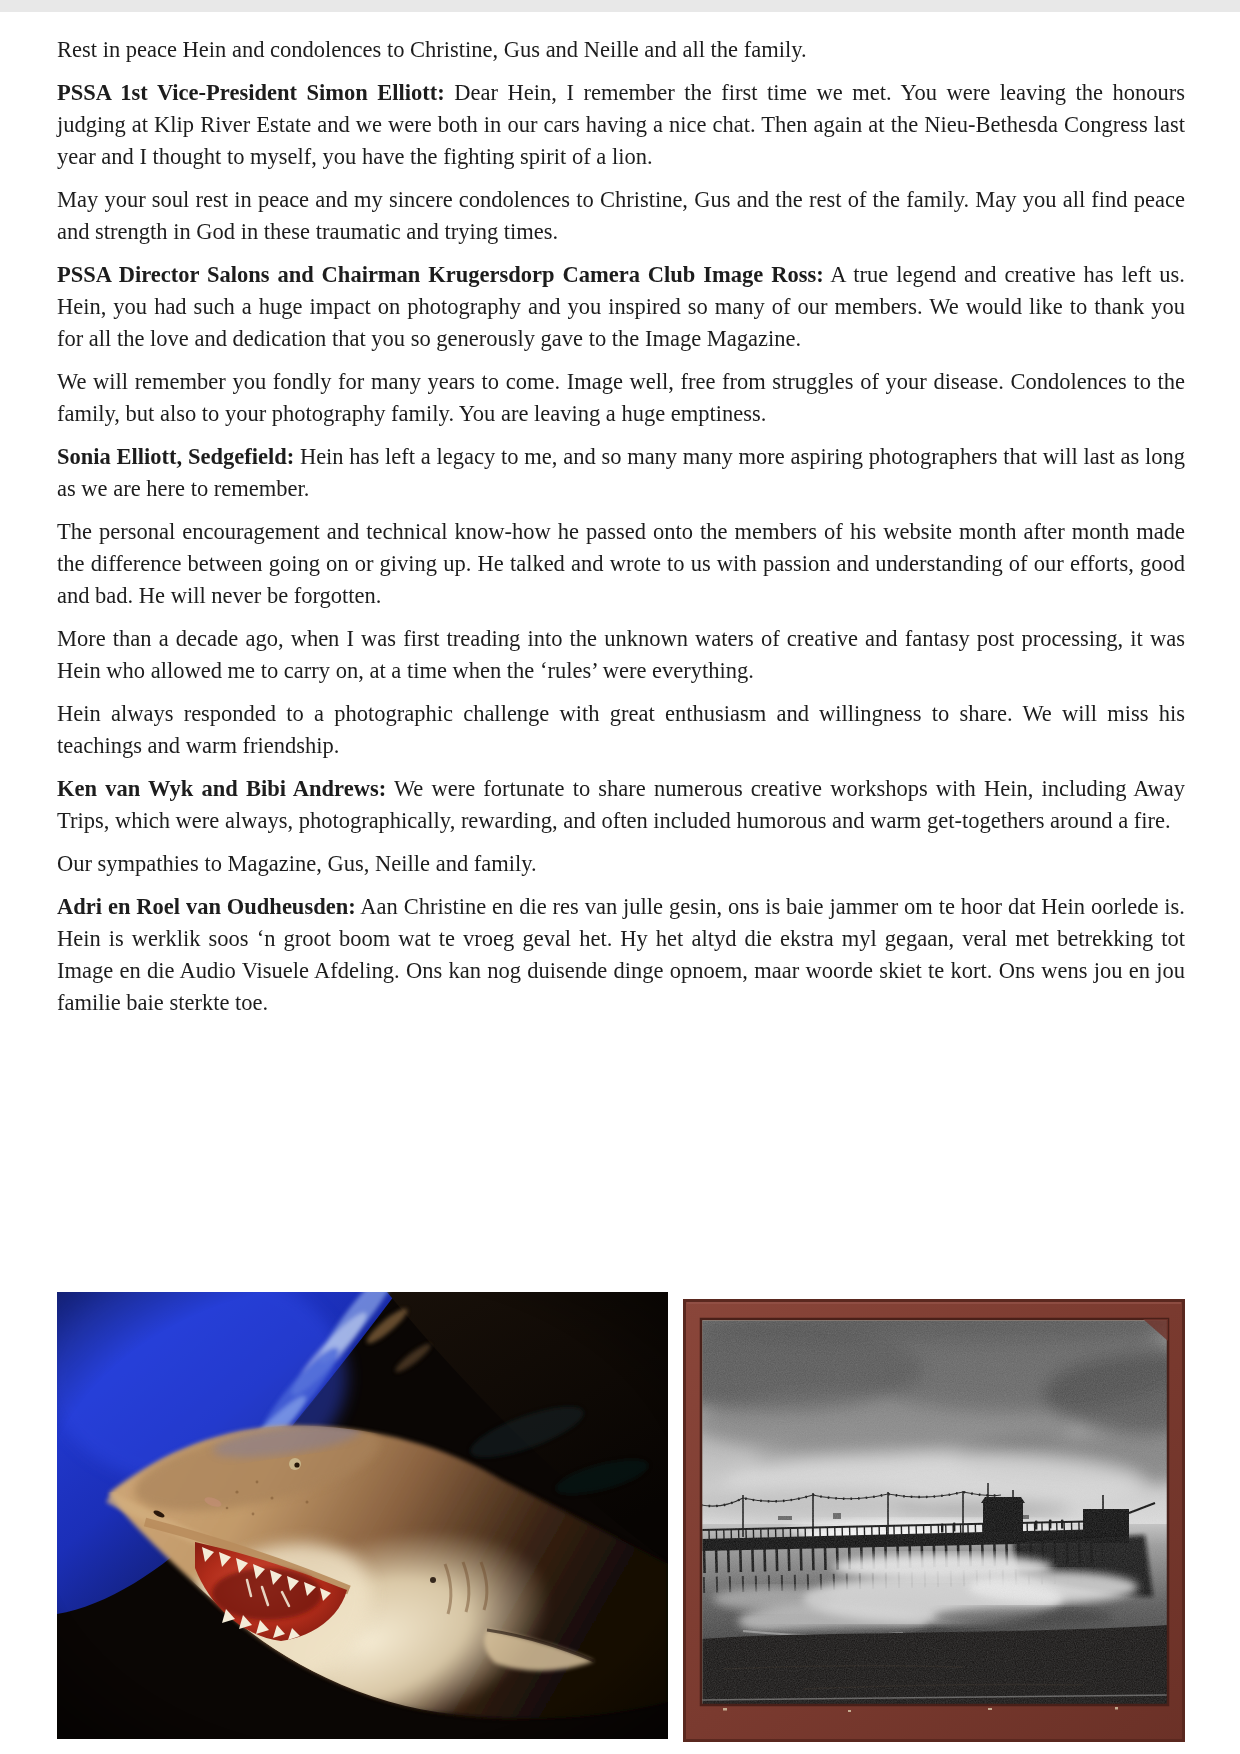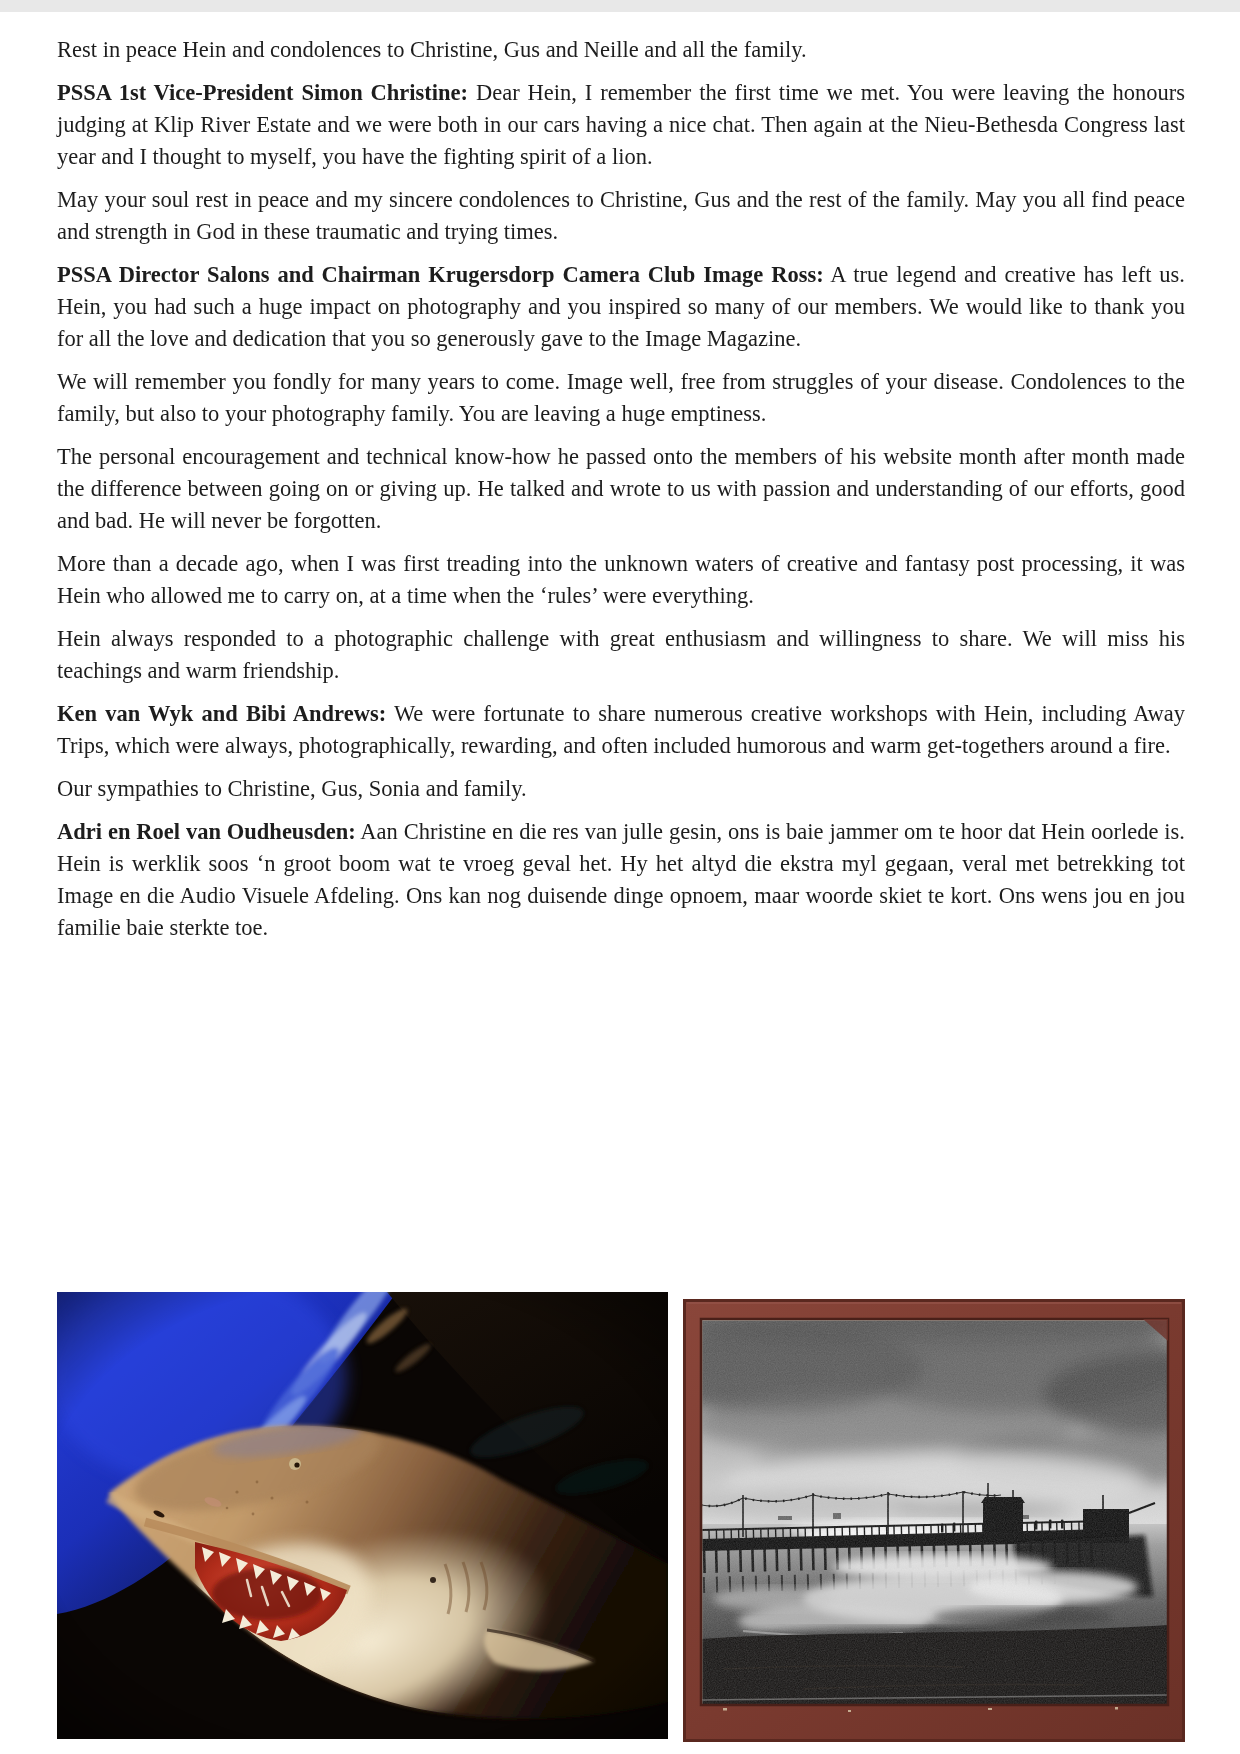--- a/index.html
+++ b/index.html
@@ -21,29 +21,30 @@
   .shark-figure{left:57px;top:1280px;width:611px;height:447px;}
   .pier-figure{left:683px;top:1287px;width:502px;height:443px;}
 </style>
 </head>
 <body>
 
 <div class="page">
 
   <div class="text-column">
     <p><span>Rest in peace Hein and condolences to Christine, Gus and Neille and all the family.</span></p>
-    <p><b>PSSA 1st Vice-President Simon Christine:</b><span> Dear Hein, I remember the first time we met. You were leaving the honours judging at Klip River Estate and we were both in our cars having a nice chat. Then again at the Nieu-Bethesda Congress last year and I thought to myself, you have the fighting spirit of a lion.</span></p>
+    <p><b>PSSA 1st Vice-President Simon Elliott:</b><span> Dear Hein, I remember the first time we met. You were leaving the honours judging at Klip River Estate and we were both in our cars having a nice chat. Then again at the Nieu-Bethesda Congress last year and I thought to myself, you have the fighting spirit of a lion.</span></p>
     <p><span>May your soul rest in peace and my sincere condolences to Christine, Gus and the rest of the family. May you all find peace and strength in God in these traumatic and trying times.</span></p>
     <p><b>PSSA Director Salons and Chairman Krugersdorp Camera Club Image Ross:</b><span> A true legend and creative has left us. Hein, you had such a huge impact on photography and you inspired so many of our members. We would like to thank you for all the love and dedication that you so generously gave to the Image Magazine.</span></p>
     <p><span>We will remember you fondly for many years to come. Image well, free from struggles of your disease. Condolences to the family, but also to your photography family. You are leaving a huge emptiness.</span></p>
+    <p><b>Sonia Elliott, Sedgefield:</b><span> Hein has left a legacy to me, and so many many more aspiring photographers that will last as long as we are here to remember.</span></p>
     <p><span>The personal encouragement and technical know-how he passed onto the members of his website month after month made the difference between going on or giving up. He talked and wrote to us with passion and understanding of our efforts, good and bad. He will never be forgotten.</span></p>
     <p><span>More than a decade ago, when I was first treading into the unknown waters of creative and fantasy post processing, it was Hein who allowed me to carry on, at a time when the ‘rules’ were everything.</span></p>
     <p><span>Hein always responded to a photographic challenge with great enthusiasm and willingness to share. We will miss his teachings and warm friendship.</span></p>
     <p><b>Ken van Wyk and Bibi Andrews:</b><span> We were fortunate to share numerous creative workshops with Hein, including Away Trips, which were always, photographically, rewarding, and often included humorous and warm get-togethers around a fire.</span></p>
-    <p><span>Our sympathies to Christine, Gus, Sonia and family.</span></p>
+    <p><span>Our sympathies to Magazine, Gus, Neille and family.</span></p>
     <p><b>Adri en Roel van Oudheusden:</b><span> Aan Christine en die res van julle gesin, ons is baie jammer om te hoor dat Hein oorlede is. Hein is werklik soos ‘n groot boom wat te vroeg geval het. Hy het altyd die ekstra myl gegaan, veral met betrekking tot Image en die Audio Visuele Afdeling. Ons kan nog duisende dinge opnoem, maar woorde skiet te kort. Ons wens jou en jou familie baie sterkte toe.</span></p>
   </div>
 
   <figure class="shark-figure">
     <svg viewBox="0 0 611 447" preserveAspectRatio="none" xmlns="http://www.w3.org/2000/svg">
       <defs>
         <filter id="s2">
             <feGaussianBlur stdDeviation="2"></feGaussianBlur>
           </filter>
         <filter id="s4">

